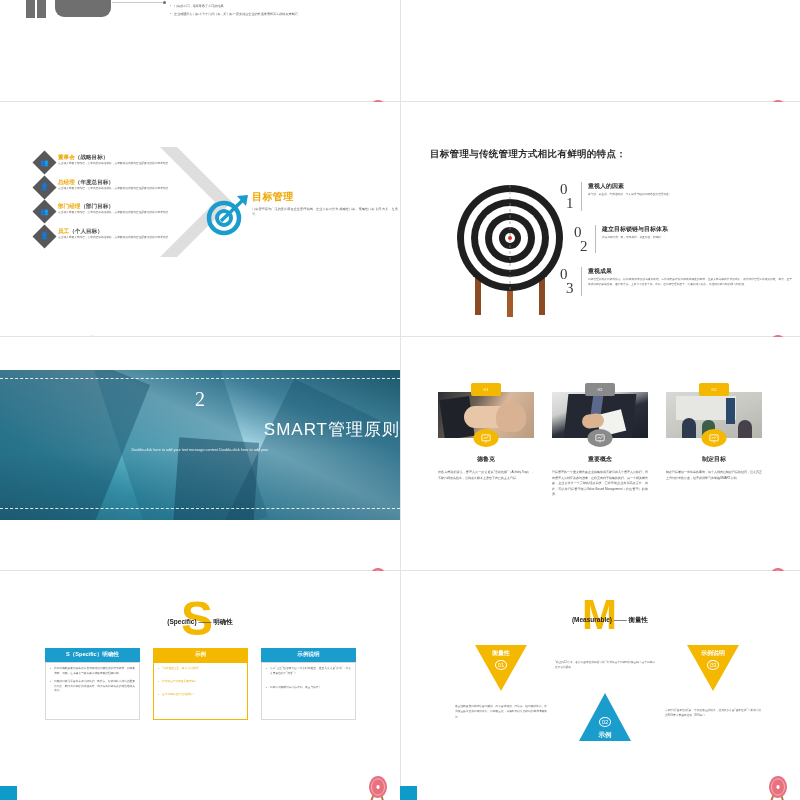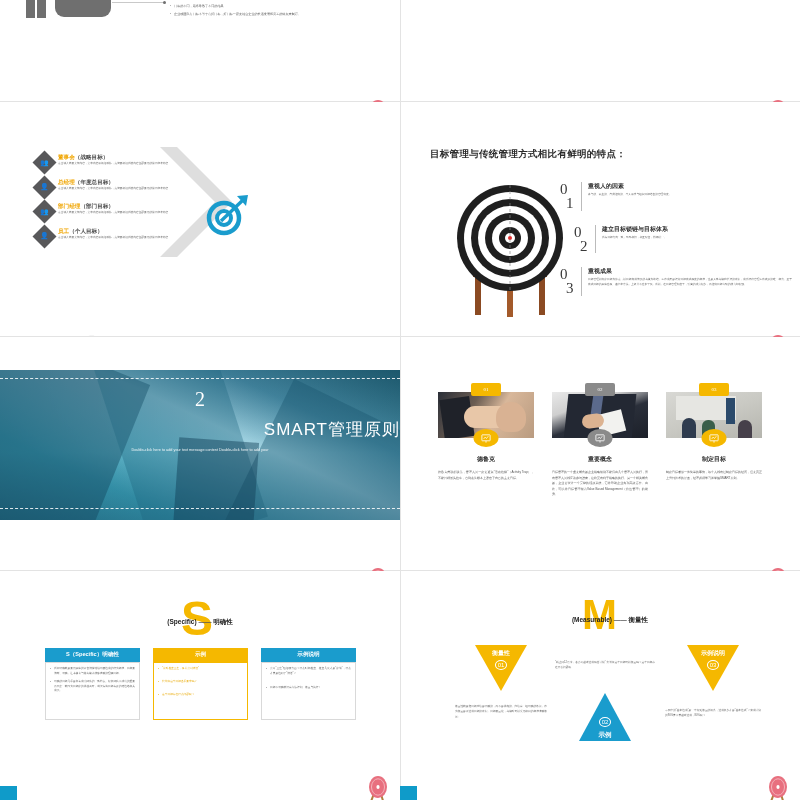--- a/index.html
+++ b/index.html
@@ -229,20 +229,24 @@
         </div>
       </div>
     </div>
 
     <svg style="position:absolute; left:205px; top:92px;" viewBox="0 0 46 42" width="46" height="42">
       <circle cx="19" cy="24" r="15" fill="none" stroke="#1a9ccd" stroke-width="4.5"></circle>
       <circle cx="19" cy="24" r="7" fill="none" stroke="#1a9ccd" stroke-width="4"></circle>
       <line x1="16" y1="27" x2="38" y2="6" stroke="#1a9ccd" stroke-width="3.4"></line>
       <polygon points="32,2 43,1 41,12" fill="#1a9ccd"></polygon>
     </svg>
+    <div style="position:absolute; left:252px; top:88px; width:146px;">
+      <div class="s3-h">目标管理</div>
+      <div class="tiny cn" style="margin-top:3px; text-align:justify;">目标管理最为广泛的是应用在企业管理领域。企业目标可分为 战略性目标、策略性目标 以及方案、任务等。</div>
+    </div>
   </div>
 
   <div class="slide" style="left:400px; top:102px; width:400px; height:233px;text-decoration:underline;">
     <div class="s4-head cn" style="position:absolute; left:30px; top:46px;">目标管理与传统管理方式相比有鲜明的特点：</div>
 
     <svg style="position:absolute; left:55px; top:78px;" viewBox="0 0 110 140" width="110" height="140">
       <rect x="20" y="85" width="6" height="50" fill="#8b4a22"></rect>
       <rect x="84" y="85" width="6" height="50" fill="#8b4a22"></rect>
       <rect x="52" y="85" width="6" height="52" fill="#a35a2a"></rect>
       <rect x="18" y="92" width="74" height="5" fill="#8b4a22"></rect>

